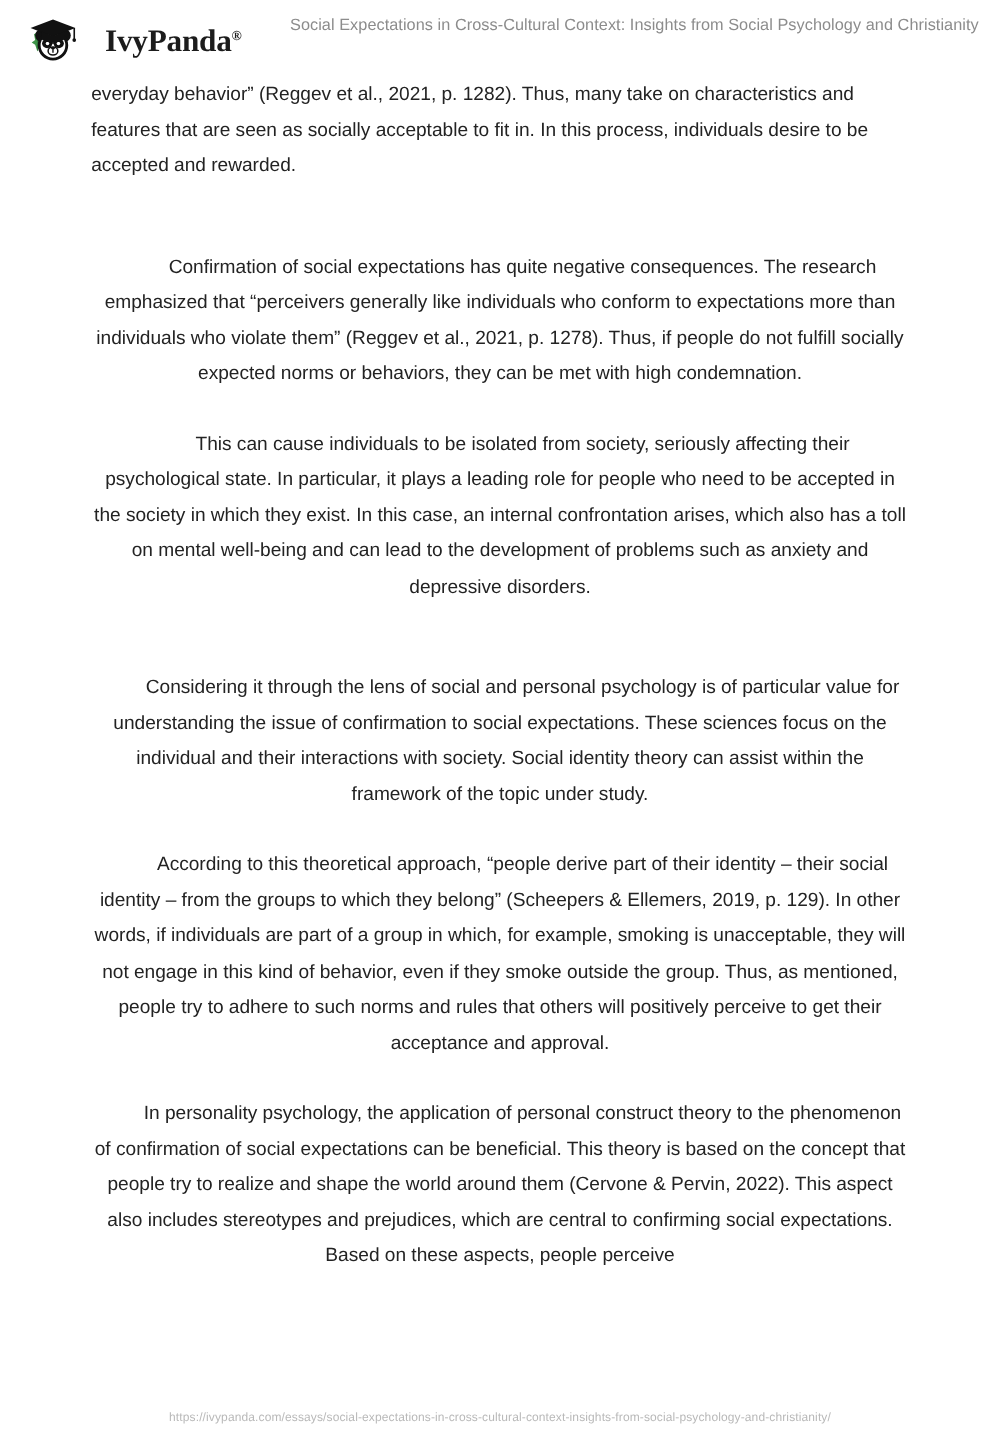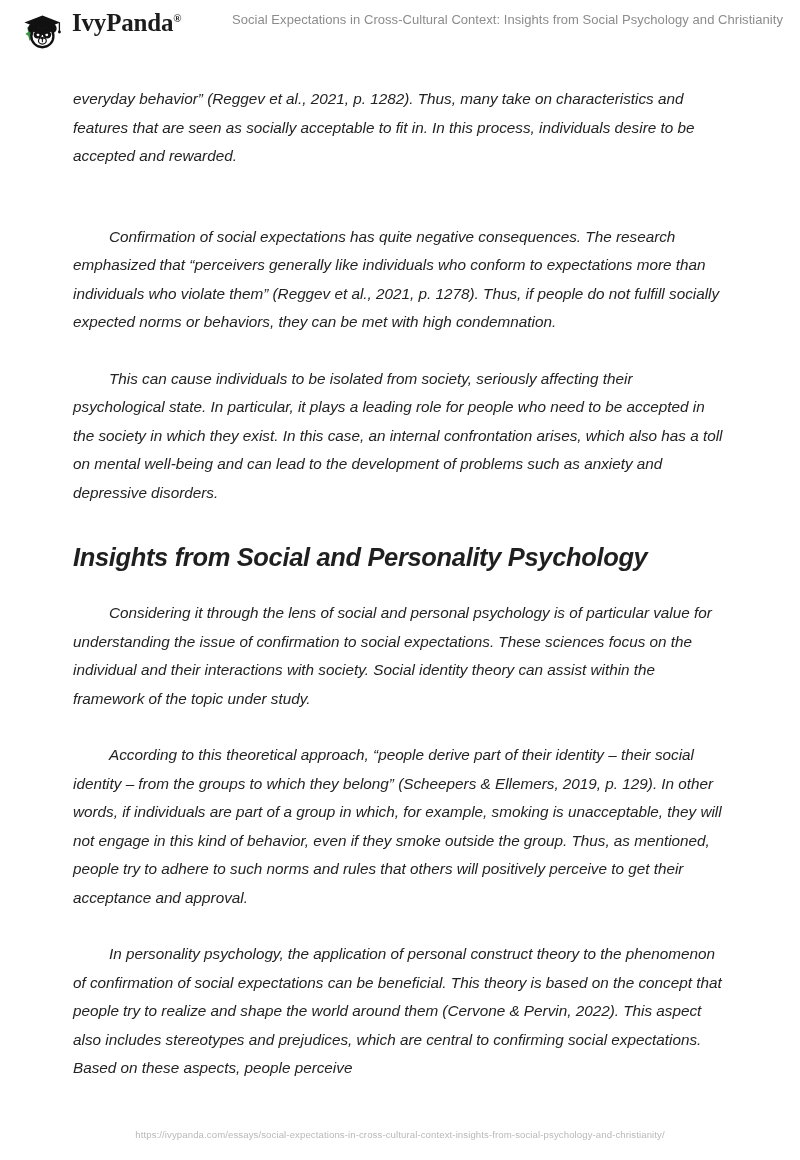--- a/index.html
+++ b/index.html
@@ -26,23 +26,24 @@
     position: absolute;
     top: 0;
     left: 0;
     width: 800px;
     height: 64px;
     display: flex;
     align-items: flex-start;
   }
   .brand {
     display: flex;
+    align-items: center;
     margin-left: 18px;
     margin-top: 10px;
-    gap: 8px;
+    gap: 20px;
     text-decoration: none;
   }
   .brand-mark {
     width: 46px;
     height: 46px;
     flex: 0 0 46px;
     display: block;
   }
   .brand-word {
     font-family: "Liberation Serif", serif;
@@ -70,34 +71,34 @@
     line-height: 14px;
     color: #8c8c8c;
     white-space: nowrap;
     letter-spacing: 0.05px;
   }
 
   
   .content {
     position: absolute;
     left: 73px;
-    top: 85px;
+    top: 62px;
     width: 654px;
-    font-style: italic;
   }
   p.body-text {
     margin: 0 0 0 0;
     font-size: 15.3px;
     line-height: 28.5px;
     color: #232323;
     text-align: left;
     letter-spacing: -0.01px;
   }
   p.body-text.indent {
     text-indent: 36px;
+    text-align: center;
   }
   h2.section-heading {
     margin: 0;
     font-size: 25.5px;
     line-height: 40px;
     font-weight: bold;
     color: #1f1f1f;
     letter-spacing: -0.35px;
   }
   .sp-after-p   { height: 28px; }
@@ -169,21 +170,20 @@
   </div>
 
   <div class="content" id="content-root">
       <p class="body-text">everyday behavior” (Reggev et al., 2021, p. 1282). Thus, many take on characteristics and features that are seen as socially acceptable to fit in. In this process, individuals desire to be accepted and rewarded.</p>
       <div class="sp-before-h"></div>
       <div class="sp-after-h"></div>
       <p class="body-text indent">Confirmation of social expectations has quite negative consequences. The research emphasized that “perceivers generally like individuals who conform to expectations more than individuals who violate them” (Reggev et al., 2021, p. 1278). Thus, if people do not fulfill socially expected norms or behaviors, they can be met with high condemnation.</p>
       <div class="sp-after-p"></div>
       <p class="body-text indent">This can cause individuals to be isolated from society, seriously affecting their psychological state. In particular, it plays a leading role for people who need to be accepted in the society in which they exist. In this case, an internal confrontation arises, which also has a toll on mental well-being and can lead to the development of problems such as anxiety and depressive disorders.</p>
       <div class="sp-before-h"></div>
-      <h2 class="section-heading">Insights from Social and Personality Psychology</h2>
       <div class="sp-after-h"></div>
       <p class="body-text indent">Considering it through the lens of social and personal psychology is of particular value for understanding the issue of confirmation to social expectations. These sciences focus on the individual and their interactions with society. Social identity theory can assist within the framework of the topic under study.</p>
       <div class="sp-after-p"></div>
       <p class="body-text indent">According to this theoretical approach, “people derive part of their identity – their social identity – from the groups to which they belong” (Scheepers &amp; Ellemers, 2019, p. 129). In other words, if individuals are part of a group in which, for example, smoking is unacceptable, they will not engage in this kind of behavior, even if they smoke outside the group. Thus, as mentioned, people try to adhere to such norms and rules that others will positively perceive to get their acceptance and approval.</p>
       <div class="sp-after-p"></div>
       <p class="body-text indent">In personality psychology, the application of personal construct theory to the phenomenon of confirmation of social expectations can be beneficial. This theory is based on the concept that people try to realize and shape the world around them (Cervone &amp; Pervin, 2022). This aspect also includes stereotypes and prejudices, which are central to confirming social expectations. Based on these aspects, people perceive</p>
     </div>
 
   <div class="page-footer">
     <a class="footer-url" href="#">https://ivypanda.com/essays/social-expectations-in-cross-cultural-context-insights-from-social-psychology-and-christianity/</a>

